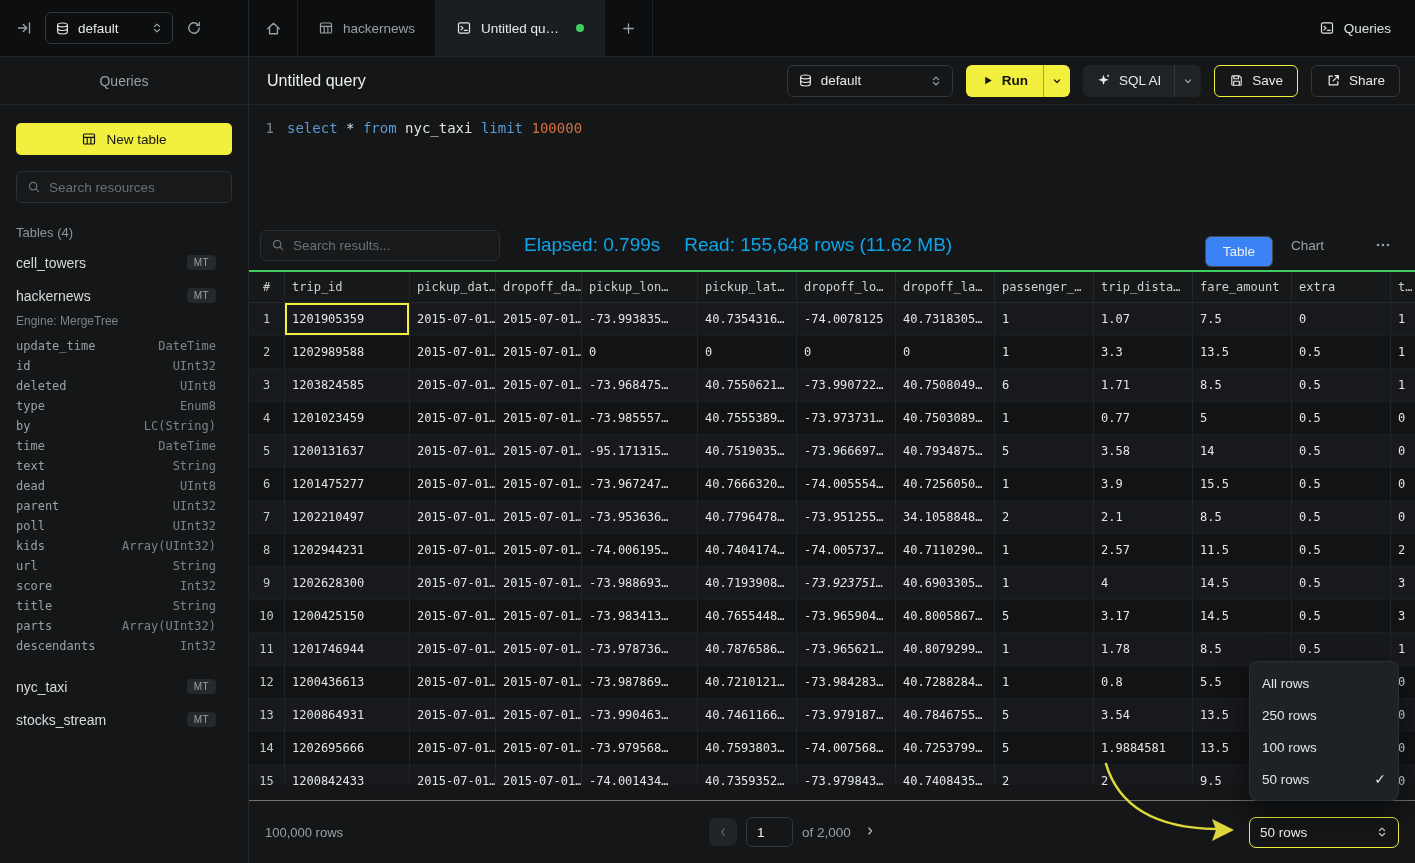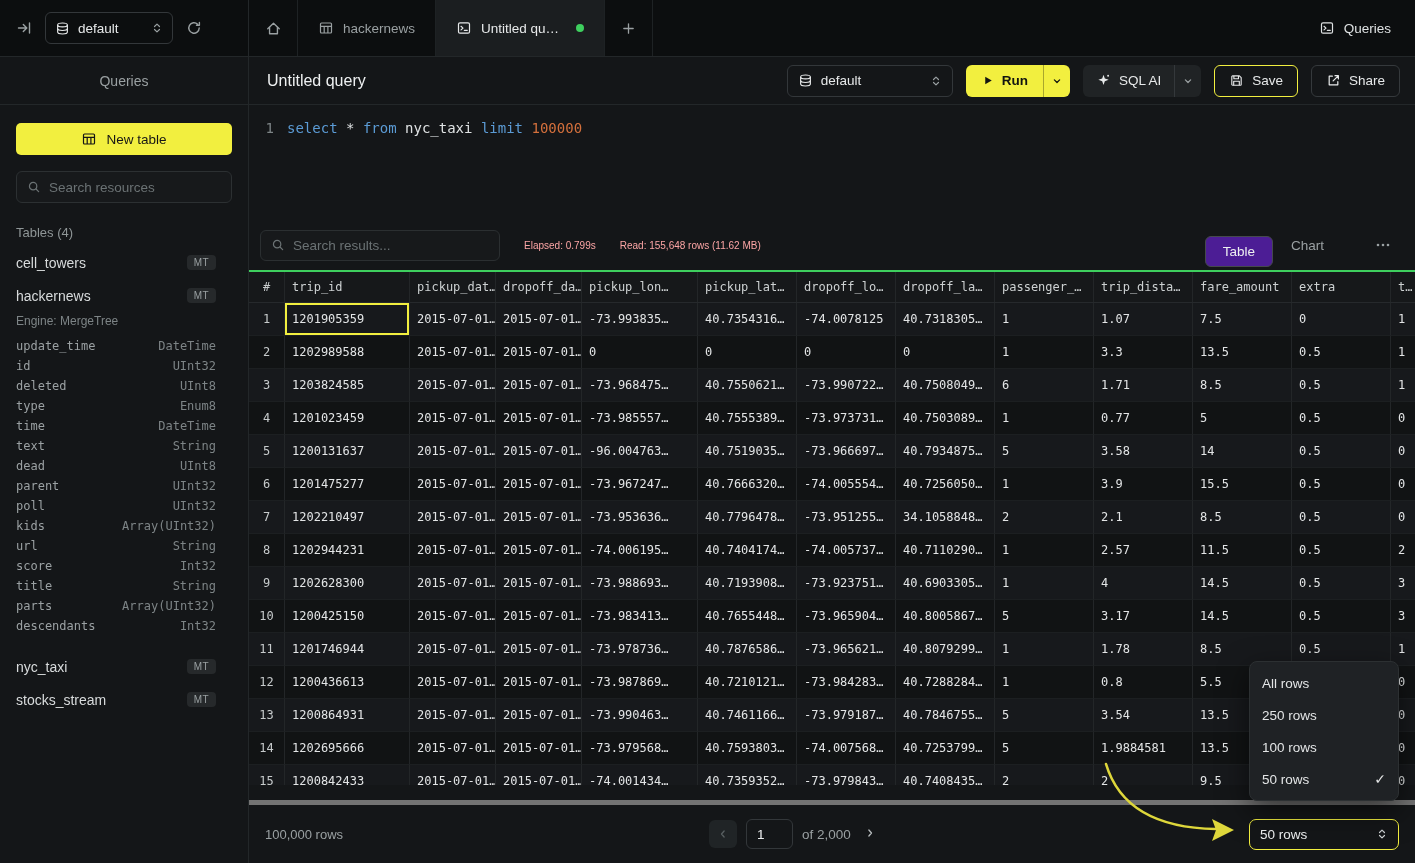--- a/index.html
+++ b/index.html
@@ -96,45 +96,45 @@
   .code .plain{color:#dfe2e3;}
 
   
   .results-bar{position:absolute;top:170px;left:0;width:100%;height:36px;display:flex;
                align-items:center;padding:0 15px 0 11px;gap:24px;}
   .res-search{width:240px;height:31px;border:1px solid #2b2f31;background:#17191b;border-radius:6px;
               display:flex;align-items:center;padding:0 10px;gap:8px;color:var(--dim);flex:none;}
   .res-search input{background:transparent;border:0;outline:0;color:#cfd3d4;font-size:13.5px;
                     width:100%;font-family:inherit;}
   .res-search input::placeholder{color:var(--dim);}
-  .stats{font-size:10px;color:#fca5a5;white-space:nowrap;}
+  .stats{font-size:19px;color:#0ea5e9;white-space:nowrap;}
   .viewtoggle{margin-left:auto;display:flex;align-items:center;}
   .view-btn{height:31px;padding:0 17px;display:flex;align-items:center;font-size:13.5px;
             color:var(--gray);border-radius:6px;border:1px solid transparent;cursor:pointer;}
-  .view-btn.active{background:#4c1d95;border-color:#45494c;color:#eef0f1;margin-top:12px;}
+  .view-btn.active{background:#3b82f6;border-color:#45494c;color:#eef0f1;margin-top:12px;}
   .more{width:34px;display:flex;justify-content:center;color:var(--gray);cursor:pointer;}
 
   
   .grid-wrap{position:absolute;top:213px;left:0;width:1166px;height:515px;overflow:hidden;
              border-top:2px solid var(--green);background:#121416;}
   .g-header{display:flex;height:31px;background:#16181a;border-bottom:1px solid #26292c;}
   .g-cell{flex:none;padding:0 7px;display:flex;align-items:center;
           font-family:"DejaVu Sans Mono",monospace;font-size:12px;color:#e3e5e6;
           border-right:1px solid #232628;overflow:hidden;white-space:nowrap;}
   .g-header .g-cell{color:#cdd1d2;}
   .g-row{display:flex;height:33px;}
   .g-row:nth-child(odd){background:#17191c;}
   .g-row:nth-child(even){background:#111314;}
   .g-row .g-cell{border-bottom:1px solid #1c1f21;}
   .g-cell.idx{justify-content:center;color:#c7cbcc;padding:0 4px;}
   .g-cell.sel{box-shadow:inset 0 0 0 2px var(--yellow);}
 
   
   .res-footer{position:absolute;top:743px;left:0;width:1166px;height:63px;display:flex;
-              align-items:center;padding:0 16px;background:var(--bg);border-top:5px solid #737373;}
+              align-items:center;padding:0 16px;background:var(--bg);border-top:1px solid #737373;}
   .total-rows{color:var(--gray);font-size:13px;}
   .pager{position:absolute;left:460px;display:flex;align-items:center;gap:9px;}
   .page-prev{width:28px;height:28px;border-radius:6px;background:#202426;display:flex;
              align-items:center;justify-content:center;color:#596062;cursor:pointer;}
   .page-input{width:47px;height:30px;border:1px solid #33373a;border-radius:6px;background:transparent;
               color:#eef0f1;font-size:13.5px;padding:0 10px;outline:0;font-family:inherit;}
   .page-of{color:var(--gray);font-size:13.5px;}
   .page-next{color:#b7bcbe;cursor:pointer;padding:0 4px;}
   .rows-select{margin-left:auto;width:150px;height:31px;border:1.5px solid var(--yellow);
                border-radius:7px;display:flex;align-items:center;padding:0 10px;gap:8px;
@@ -277,20 +277,24 @@
           <span>id</span>
           <span class="type">UInt32</span>
         </div>
         <div class="col-row">
           <span>deleted</span>
           <span class="type">UInt8</span>
         </div>
         <div class="col-row">
           <span>type</span>
           <span class="type">Enum8</span>
+        </div>
+        <div class="col-row">
+          <span>by</span>
+          <span class="type">LC(String)</span>
         </div>
         <div class="col-row">
           <span>time</span>
           <span class="type">DateTime</span>
         </div>
         <div class="col-row">
           <span>text</span>
           <span class="type">String</span>
         </div>
         <div class="col-row">
@@ -525,21 +529,21 @@
             <div class="g-cell" style="width: 99px;">0.77</div>
             <div class="g-cell" style="width: 99px;">5</div>
             <div class="g-cell" style="width: 99px;">0.5</div>
             <div class="g-cell" style="width: 120px;">0</div>
           </div>
           <div class="g-row">
             <div class="g-cell idx" style="width: 36px;">5</div>
             <div class="g-cell" style="width: 125px;">1200131637</div>
             <div class="g-cell" style="width: 86px;">2015-07-01…</div>
             <div class="g-cell" style="width: 86px;">2015-07-01…</div>
-            <div class="g-cell" style="width: 116px;">-96.004763…</div>
+            <div class="g-cell" style="width: 116px;">-95.171315…</div>
             <div class="g-cell" style="width: 99px;">40.7519035…</div>
             <div class="g-cell" style="width: 99px;">-73.966697…</div>
             <div class="g-cell" style="width: 99px;">40.7934875…</div>
             <div class="g-cell" style="width: 99px;">5</div>
             <div class="g-cell" style="width: 99px;">3.58</div>
             <div class="g-cell" style="width: 99px;">14</div>
             <div class="g-cell" style="width: 99px;">0.5</div>
             <div class="g-cell" style="width: 120px;">0</div>
           </div>
           <div class="g-row">
@@ -587,21 +591,21 @@
             <div class="g-cell" style="width: 99px;">0.5</div>
             <div class="g-cell" style="width: 120px;">2</div>
           </div>
           <div class="g-row">
             <div class="g-cell idx" style="width: 36px;">9</div>
             <div class="g-cell" style="width: 125px;">1202628300</div>
             <div class="g-cell" style="width: 86px;">2015-07-01…</div>
             <div class="g-cell" style="width: 86px;">2015-07-01…</div>
             <div class="g-cell" style="width: 116px;">-73.988693…</div>
             <div class="g-cell" style="width: 99px;">40.7193908…</div>
-            <div class="g-cell" style="width: 99px;">-73.923751…</div>
+            <div class="g-cell" style="width: 99px; font-style: italic;">-73.923751…</div>
             <div class="g-cell" style="width: 99px;">40.6903305…</div>
             <div class="g-cell" style="width: 99px;">1</div>
             <div class="g-cell" style="width: 99px;">4</div>
             <div class="g-cell" style="width: 99px;">14.5</div>
             <div class="g-cell" style="width: 99px;">0.5</div>
             <div class="g-cell" style="width: 120px;">3</div>
           </div>
           <div class="g-row">
             <div class="g-cell idx" style="width: 36px;">10</div>
             <div class="g-cell" style="width: 125px;">1200425150</div>

